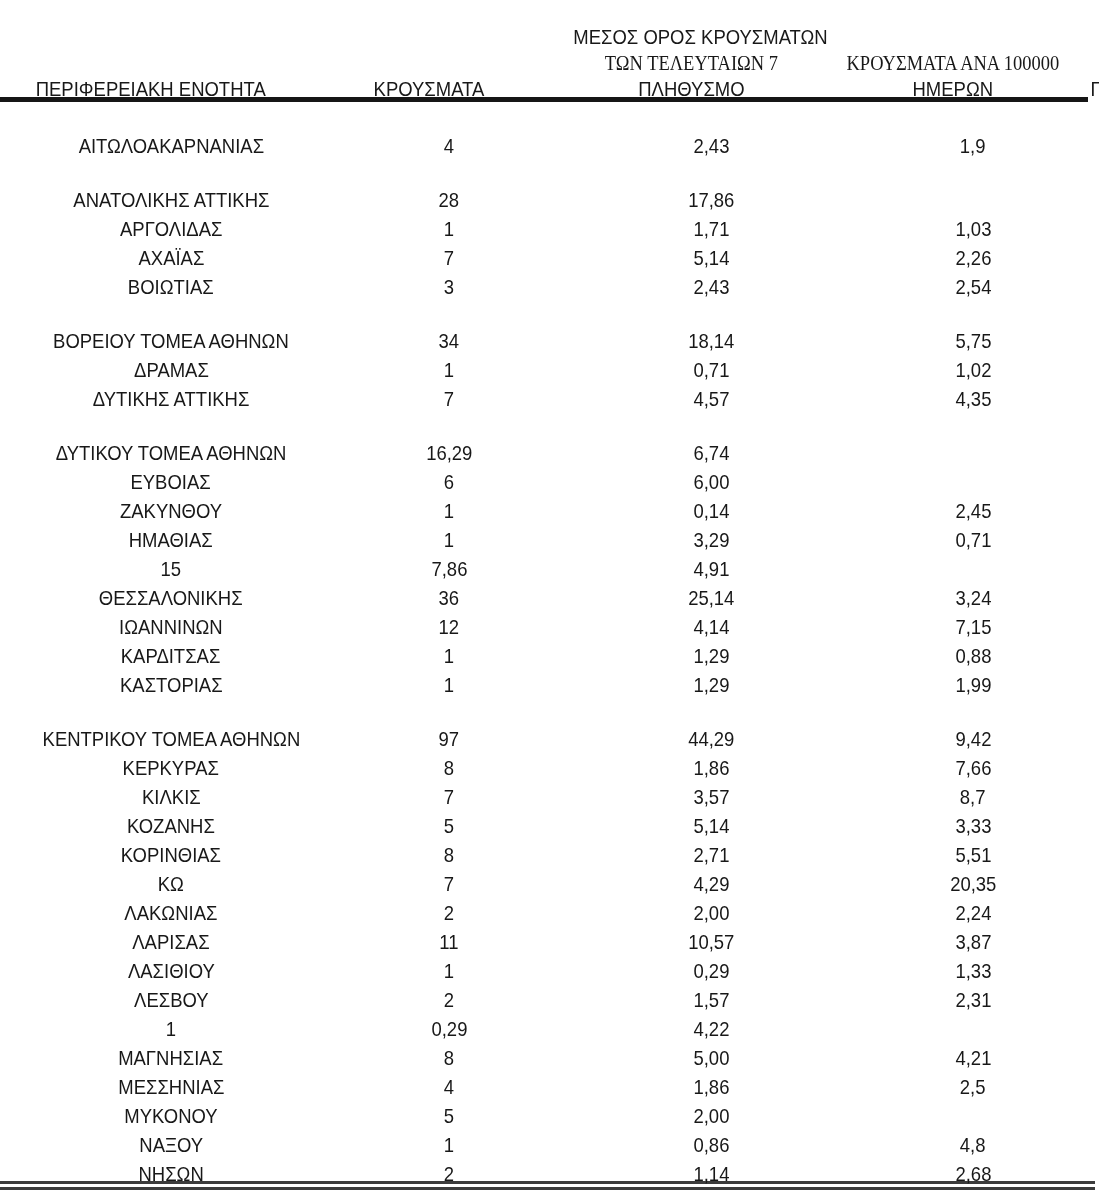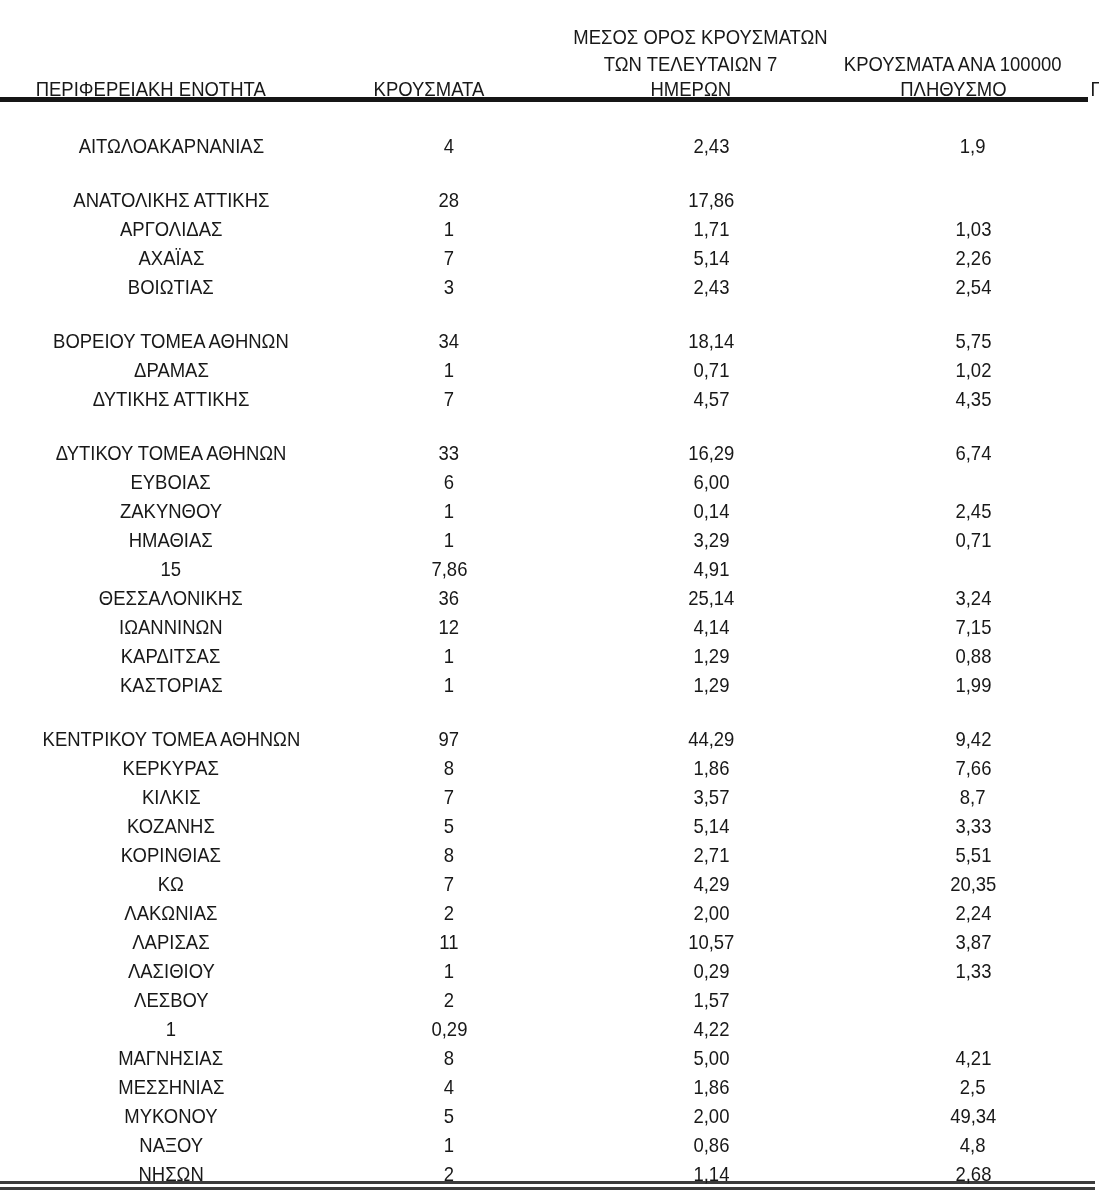--- a/index.html
+++ b/index.html
@@ -37,21 +37,21 @@
   .c-clip { text-align: left; }
   .c-clip .t {
     transform-origin: left center;
     padding-left: 12px;
   }
 
   
   .header { position: relative; height: 130px; border-radius: 30px; }
   .hline { position: absolute; left: 0; }
   .hline-1 { top: 26px; }
-  .hline-2 { top: 53px; }
+  .hline-2 { top: 53px; font-family: Liberation Serif, serif; }
   .hline-3 { top: 78px; }
   .header-rule {
     position: absolute;
     top: 97px; left: 0;
     width: 1088px; height: 5px;
     background: #161616;
   }
 
   
   .tbody { position: absolute; top: 102px; left: 0; width: 1099px; }
@@ -85,22 +85,22 @@
     <div class="hline hline-2 grid5">
       <div class="cell"></div>
       <div class="cell"></div>
       <div class="cell"><span class="t">ΤΩΝ ΤΕΛΕΥΤΑΙΩΝ 7</span></div>
       <div class="cell"><span class="t">ΚΡΟΥΣΜΑΤΑ ΑΝΑ 100000</span></div>
       <div class="cell c-clip"></div>
     </div>
     <div class="hline hline-3 grid5">
       <div class="cell"><span class="t">ΠΕΡΙΦΕΡΕΙΑΚΗ ΕΝΟΤΗΤΑ</span></div>
       <div class="cell"><span class="t">ΚΡΟΥΣΜΑΤΑ</span></div>
+      <div class="cell"><span class="t">ΠΛΗΘΥΣΜΟ</span></div>
       <div class="cell"><span class="t">ΗΜΕΡΩΝ</span></div>
-      <div class="cell"><span class="t">ΠΛΗΘΥΣΜΟ</span></div>
       <div class="cell c-clip"><span class="t">Π</span></div>
     </div>
     <div class="header-rule"></div>
   </div>
 
   <div class="tbody">
     <div class="spacer-first"></div>
 
   <div class="row grid5">
     <div class="cell"><span class="t">ΑΙΤΩΛΟΑΚΑΡΝΑΝΙΑΣ</span></div>
@@ -160,21 +160,20 @@
   <div class="row grid5">
     <div class="cell"><span class="t">ΔΥΤΙΚΗΣ ΑΤΤΙΚΗΣ</span></div>
     <div class="cell"><span class="t">7</span></div>
     <div class="cell"><span class="t">4,57</span></div>
     <div class="cell"><span class="t">4,35</span></div>
     <div class="cell c-clip"><span class="t"></span></div>
   </div>
 <div class="group-gap"></div>
   <div class="row grid5">
     <div class="cell"><span class="t">ΔΥΤΙΚΟΥ ΤΟΜΕΑ ΑΘΗΝΩΝ</span></div>
-    <div class="cell"><span class="t">33</span></div>
     <div class="cell"><span class="t">16,29</span></div>
     <div class="cell"><span class="t">6,74</span></div>
     <div class="cell c-clip"><span class="t"></span></div>
   </div>
 
   <div class="row grid5">
     <div class="cell"><span class="t">ΕΥΒΟΙΑΣ</span></div>
     <div class="cell"><span class="t">6</span></div>
     <div class="cell"><span class="t">6,00</span></div>
     <div class="cell c-clip"><span class="t"></span></div>
@@ -304,20 +303,21 @@
     <div class="cell"><span class="t">1</span></div>
     <div class="cell"><span class="t">0,29</span></div>
     <div class="cell"><span class="t">1,33</span></div>
     <div class="cell c-clip"><span class="t"></span></div>
   </div>
 
   <div class="row grid5">
     <div class="cell"><span class="t">ΛΕΣΒΟΥ</span></div>
     <div class="cell"><span class="t">2</span></div>
     <div class="cell"><span class="t">1,57</span></div>
+    <div class="cell"><span class="t">2,31</span></div>
     <div class="cell c-clip"><span class="t"></span></div>
   </div>
 
   <div class="row grid5">
     <div class="cell"><span class="t">1</span></div>
     <div class="cell"><span class="t">0,29</span></div>
     <div class="cell"><span class="t">4,22</span></div>
     <div class="cell c-clip"><span class="t"></span></div>
   </div>
 
@@ -334,21 +334,20 @@
     <div class="cell"><span class="t">4</span></div>
     <div class="cell"><span class="t">1,86</span></div>
     <div class="cell"><span class="t">2,5</span></div>
     <div class="cell c-clip"><span class="t"></span></div>
   </div>
 
   <div class="row grid5">
     <div class="cell"><span class="t">ΜΥΚΟΝΟΥ</span></div>
     <div class="cell"><span class="t">5</span></div>
     <div class="cell"><span class="t">2,00</span></div>
-    <div class="cell"><span class="t">49,34</span></div>
     <div class="cell c-clip"><span class="t"></span></div>
   </div>
 
   <div class="row grid5">
     <div class="cell"><span class="t">ΝΑΞΟΥ</span></div>
     <div class="cell"><span class="t">1</span></div>
     <div class="cell"><span class="t">0,86</span></div>
     <div class="cell"><span class="t">4,8</span></div>
     <div class="cell c-clip"><span class="t"></span></div>
   </div>

